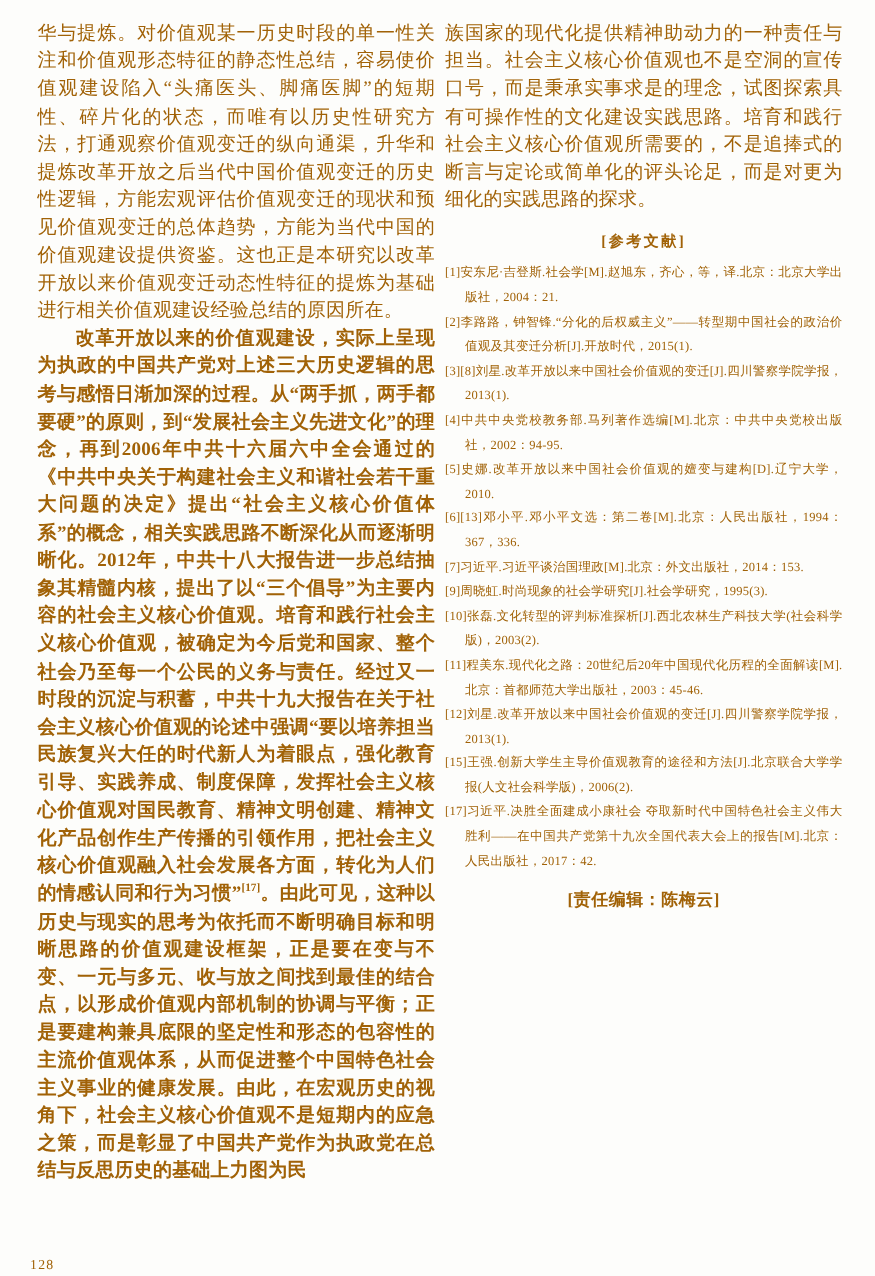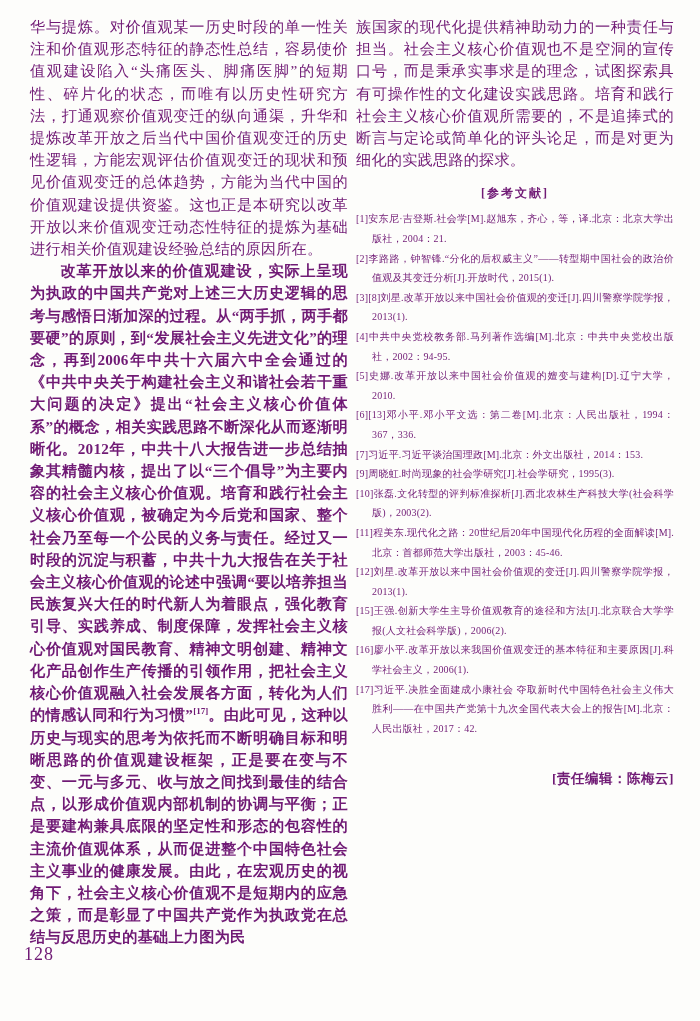--- a/index.html
+++ b/index.html
@@ -5,21 +5,21 @@
   html, body {
     margin: 0;
     padding: 0;
     background: #ffffff;
   }
   .page {
     position: relative;
     width: 700px;
     height: 1021px;
     background: #fdfdfb;
-    color: #701a75;
+    color: #a16207;
     font-family: "Liberation Serif", serif;
     overflow: hidden;
   }
   .column {
     position: absolute;
     top: 16px;
     width: 318px;
   }
   .col-left  { left: 30px; }
   .col-right { left: 356px; }
@@ -49,31 +49,31 @@
     line-height: 19.6px;
     text-align: justify;
     letter-spacing: 0.2px;
   }
   .ref-item {
     padding-left: 1.6em;
     text-indent: -1.6em;
     margin: 0;
   }
   .editor-note {
-    margin-top: 32px;
-    text-align: right;
+    margin-top: 12px;
+    text-align: center;
     font-weight: bold;
     font-size: 13.5px;
     letter-spacing: 0.5px;
   }
   .page-number {
     position: absolute;
     left: 24px;
-    top: 944px;
-    font-size: 18px;
+    top: 1006px;
+    font-size: 11px;
     letter-spacing: 1px;
   }
 </style>
 </head>
 <body>
 
 <div class="page">
 
   <div class="column col-left body-text">
     <p>
@@ -111,21 +111,20 @@
 
         <p class="ref-item">[10]张磊.文化转型的评判标准探析[J].西北农林生产科技大学(社会科学版)，2003(2).</p>
 
         <p class="ref-item">[11]程美东.现代化之路：20世纪后20年中国现代化历程的全面解读[M].北京：首都师范大学出版社，2003：45-46.</p>
 
         <p class="ref-item">[12]刘星.改革开放以来中国社会价值观的变迁[J].四川警察学院学报，2013(1).</p>
 
 
         <p class="ref-item">[15]王强.创新大学生主导价值观教育的途径和方法[J].北京联合大学学报(人文社会科学版)，2006(2).</p>
 
-        <p class="ref-item">[16]廖小平.改革开放以来我国价值观变迁的基本特征和主要原因[J].科学社会主义，2006(1).</p>
 
         <p class="ref-item">[17]习近平.决胜全面建成小康社会 夺取新时代中国特色社会主义伟大胜利——在中国共产党第十九次全国代表大会上的报告[M].北京：人民出版社，2017：42.</p>
       </div>
 
     <div class="editor-note">[责任编辑：陈梅云]</div>
   </div>
 
   <div class="page-number">128</div>
 
 </div>

